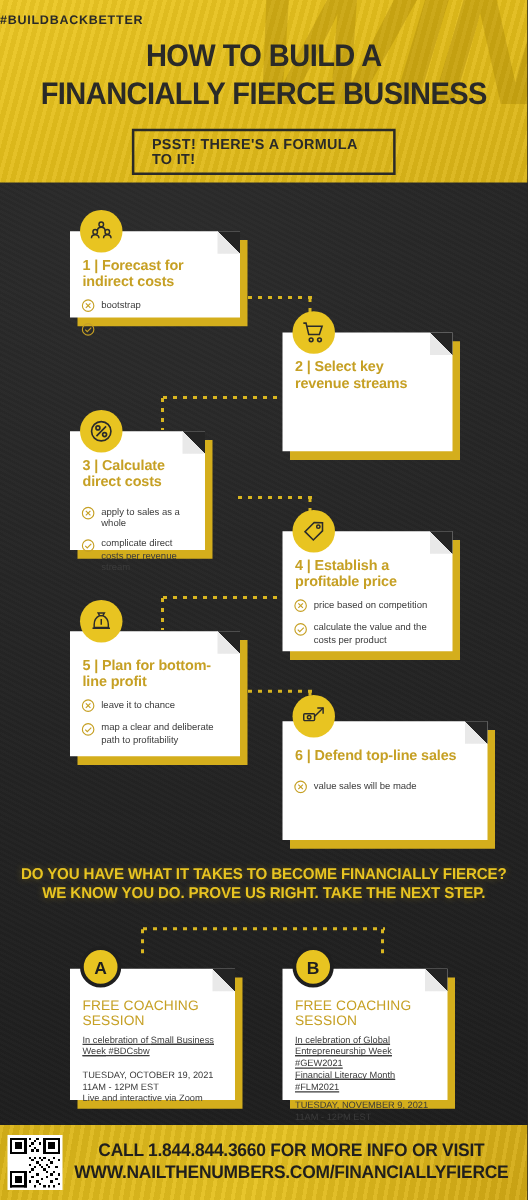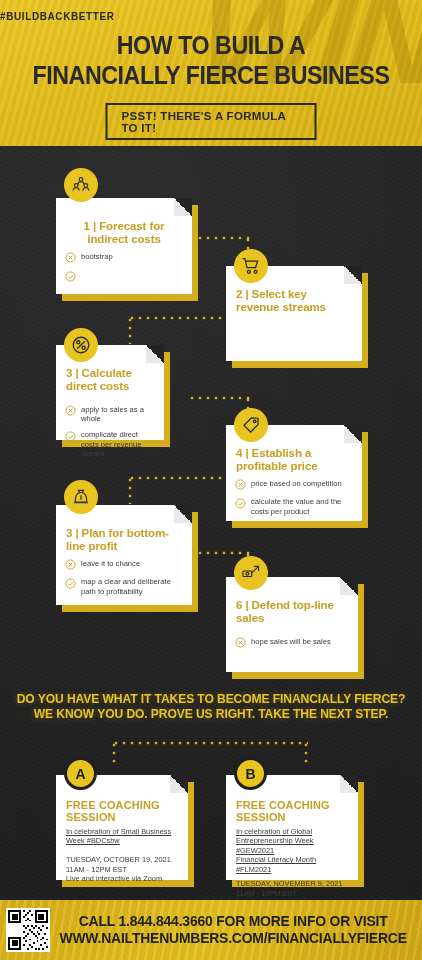--- a/index.html
+++ b/index.html
@@ -124,21 +124,21 @@
     background: linear-gradient(225deg, #242424 0 50%, #e9e9e9 50% 100%);
   }
   .letter-badge {
     position: absolute; z-index: 4;
     width: 33px; height: 33px; border-radius: 50%;
     background: #e8c421; border: 3px solid #1f1f1f;
     display: flex; align-items: center; justify-content: center;
     color: #1f1f1f; font-weight: bold; font-size: 14px;
   }
   .offer-title {
-    color: #c6a024; font-weight: bold; font-size: 11px;
+    color: #c6a024; font-weight: normal; font-size: 11px;
     padding: 24px 10px 0; letter-spacing: .1px;
   }
   .offer-sub {
     font-size: 7.4px; line-height: 1.28; color: #3b3b3b;
     padding: 4px 10px 0;
     text-decoration: underline;
   }
   .offer-sub u { text-decoration: underline; }
   .offer-when {
     font-size: 7.4px; line-height: 1.3; color: #3b3b3b;
@@ -186,21 +186,21 @@
 
   <div class="dot-h" style="left:188px; top:396px; width:62px;"></div>
   <div class="dot-v" style="left:246px; top:396px; height:28px;"></div>
 
   <div class="dot-v" style="left:128px; top:476px; height:28px;"></div>
   <div class="dot-h" style="left:128px; top:476px; width:120px;"></div>
 
   <div class="dot-h" style="left:188px; top:551px; width:62px;"></div>
   <div class="dot-v" style="left:246px; top:551px; height:26px;"></div>
 
-  <div class="card" style="left:56px; top:198px; width:136px; height:96px;text-align:center;">
+  <div class="card" style="left:56px; top:185px; width:136px; height:69px;">
     <div class="fold"></div>
     <div class="card-title">1 | Forecast for indirect costs</div>
     <div class="bullets">
       <div class="bullet">
         <span class="bi">
             <svg viewBox="0 0 24 24" fill="none" stroke="#c6a024" stroke-width="2">
               <circle cx="12" cy="12" r="10"></circle>
               <path d="M8 8l8 8M16 8l-8 8"></path>
             </svg>
           </span>
@@ -298,21 +298,21 @@
   </div>
   <div class="badge" style="left:234px; top:408px;">
     <svg viewBox="0 0 24 24" fill="none" stroke="#2b2b2b" stroke-width="1.5">
       <path d="M20.4 11.6l-8.8 8.8-8-8 8.8-8.8 8 .3z"></path>
       <circle cx="16.4" cy="7.6" r="1.6"></circle>
     </svg>
   </div>
 
   <div class="card" style="left:56px; top:505px; width:136px; height:100px;">
     <div class="fold"></div>
-    <div class="card-title">3 | Plan for bottom-line profit</div>
+    <div class="card-title">5 | Plan for bottom-line profit</div>
     <div class="bullets">
       <div class="bullet">
         <span class="bi">
             <svg viewBox="0 0 24 24" fill="none" stroke="#c6a024" stroke-width="2">
               <circle cx="12" cy="12" r="10"></circle>
               <path d="M8 8l8 8M16 8l-8 8"></path>
             </svg>
           </span>
         <span class="btxt">leave it to chance</span>
       </div>
@@ -329,32 +329,32 @@
   </div>
   <div class="badge" style="left:64px; top:480px;">
     <svg viewBox="0 0 24 24" fill="none" stroke="#2b2b2b" stroke-width="1.4">
       <path d="M9 4h6l-1.4 2.6h-3.2z"></path>
       <path d="M10.4 6.6C7.4 8 5.2 11.4 5.2 15.2V18h13.6v-2.8c0-3.8-2.2-7.2-5.2-8.6z"></path>
       <path d="M3.6 18.8h16.8"></path>
       <path d="M12 9.8v5.6"></path>
     </svg>
   </div>
 
-  <div class="card" style="left:226px; top:577px; width:132px; height:95px;">
+  <div class="card" style="left:226px; top:577px; width:164px; height:95px;">
     <div class="fold"></div>
     <div class="card-title">6 | Defend top-line sales</div>
     <div class="bullets" style="padding-top:12px;">
       <div class="bullet">
         <span class="bi">
             <svg viewBox="0 0 24 24" fill="none" stroke="#c6a024" stroke-width="2">
               <circle cx="12" cy="12" r="10"></circle>
               <path d="M8 8l8 8M16 8l-8 8"></path>
             </svg>
           </span>
-        <span class="btxt">hope sales will be sales</span>
+        <span class="btxt">value sales will be made</span>
       </div>
     </div>
   </div>
   <div class="badge" style="left:234px; top:556px;">
     <svg viewBox="0 0 24 24" fill="none" stroke="#2b2b2b" stroke-width="1.4">
       <rect x="2.4" y="9.6" width="10.4" height="6.6" rx="1"></rect>
       <circle cx="7.6" cy="12.9" r="1.7"></circle>
       <path d="M12.4 12.4L21 4"></path>
         <path d="M15.4 4H21v5.6"></path>
     </svg>

